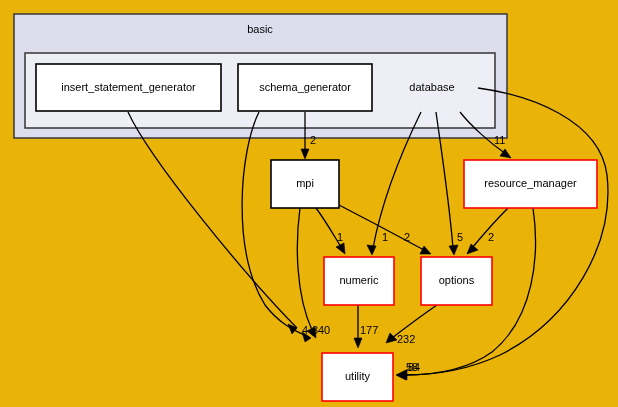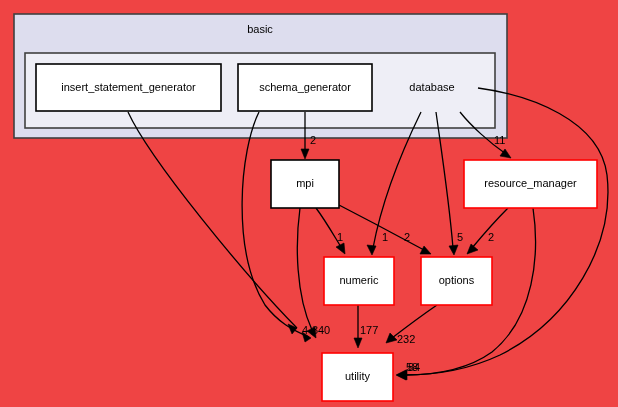--- a/index.html
+++ b/index.html
@@ -4,21 +4,21 @@
 <style>
   html, body {
     margin: 0;
     padding: 0;
     background: #ffffff;
   }
   #graph-root {
     position: relative;
     width: 618px;
     height: 407px;
-    background: #ef4444;
+    background: #eab308;
     font-family: "Liberation Sans", sans-serif;
     overflow: hidden;
   }
   #graph-svg {
     position: absolute;
     left: 0;
     top: 0;
     width: 618px;
     height: 407px;
   }

